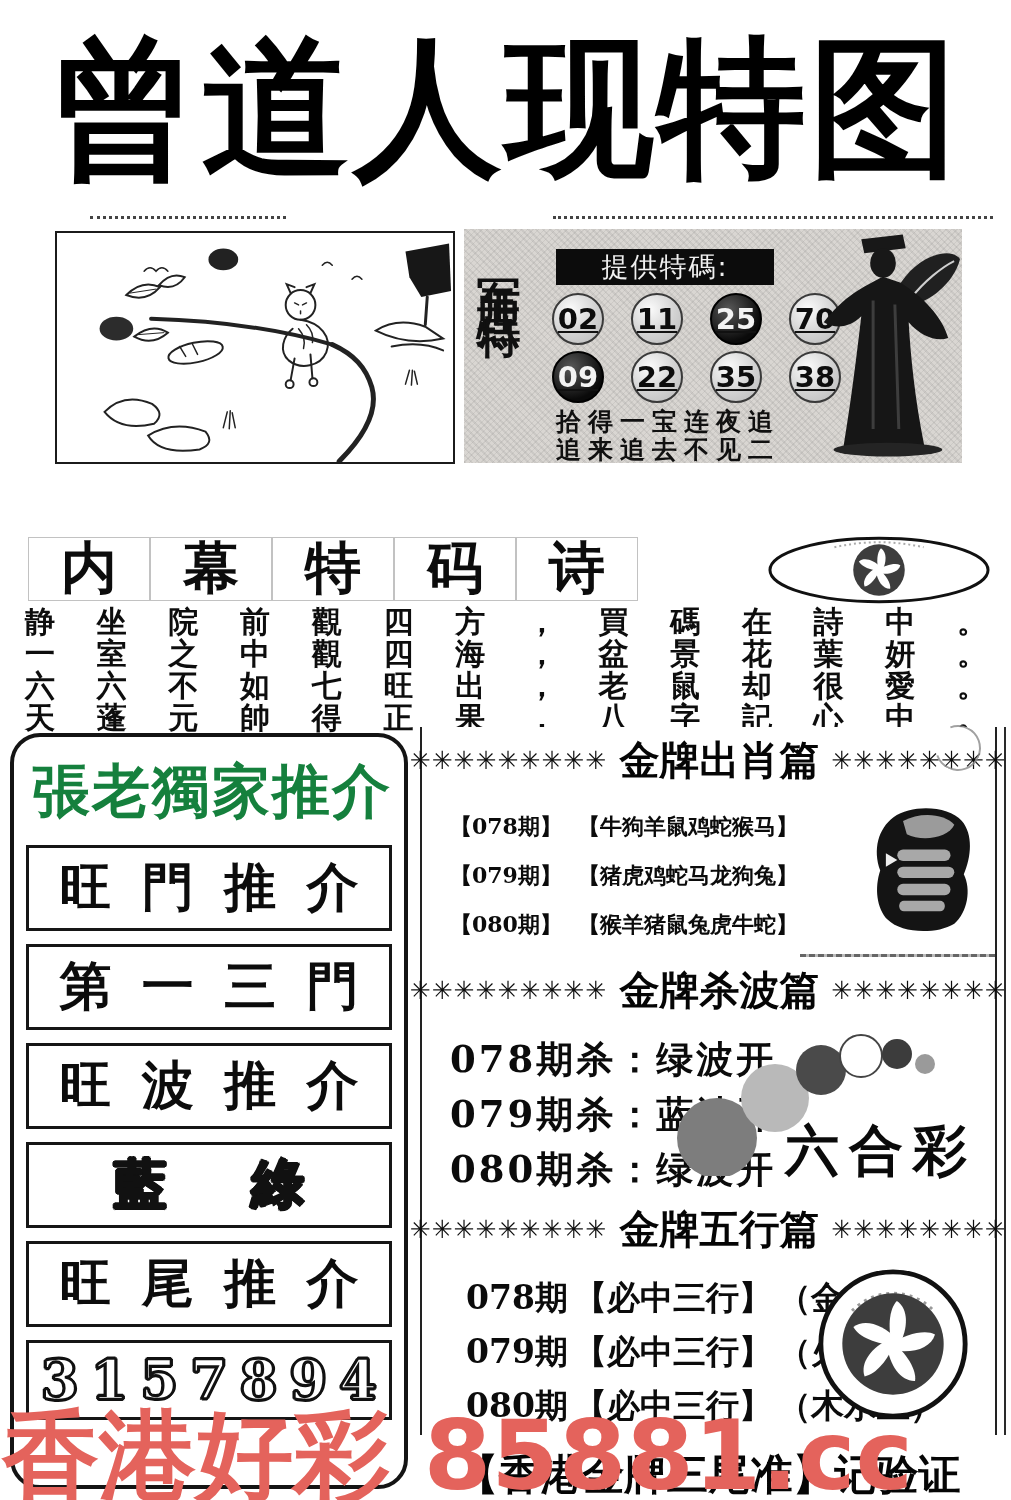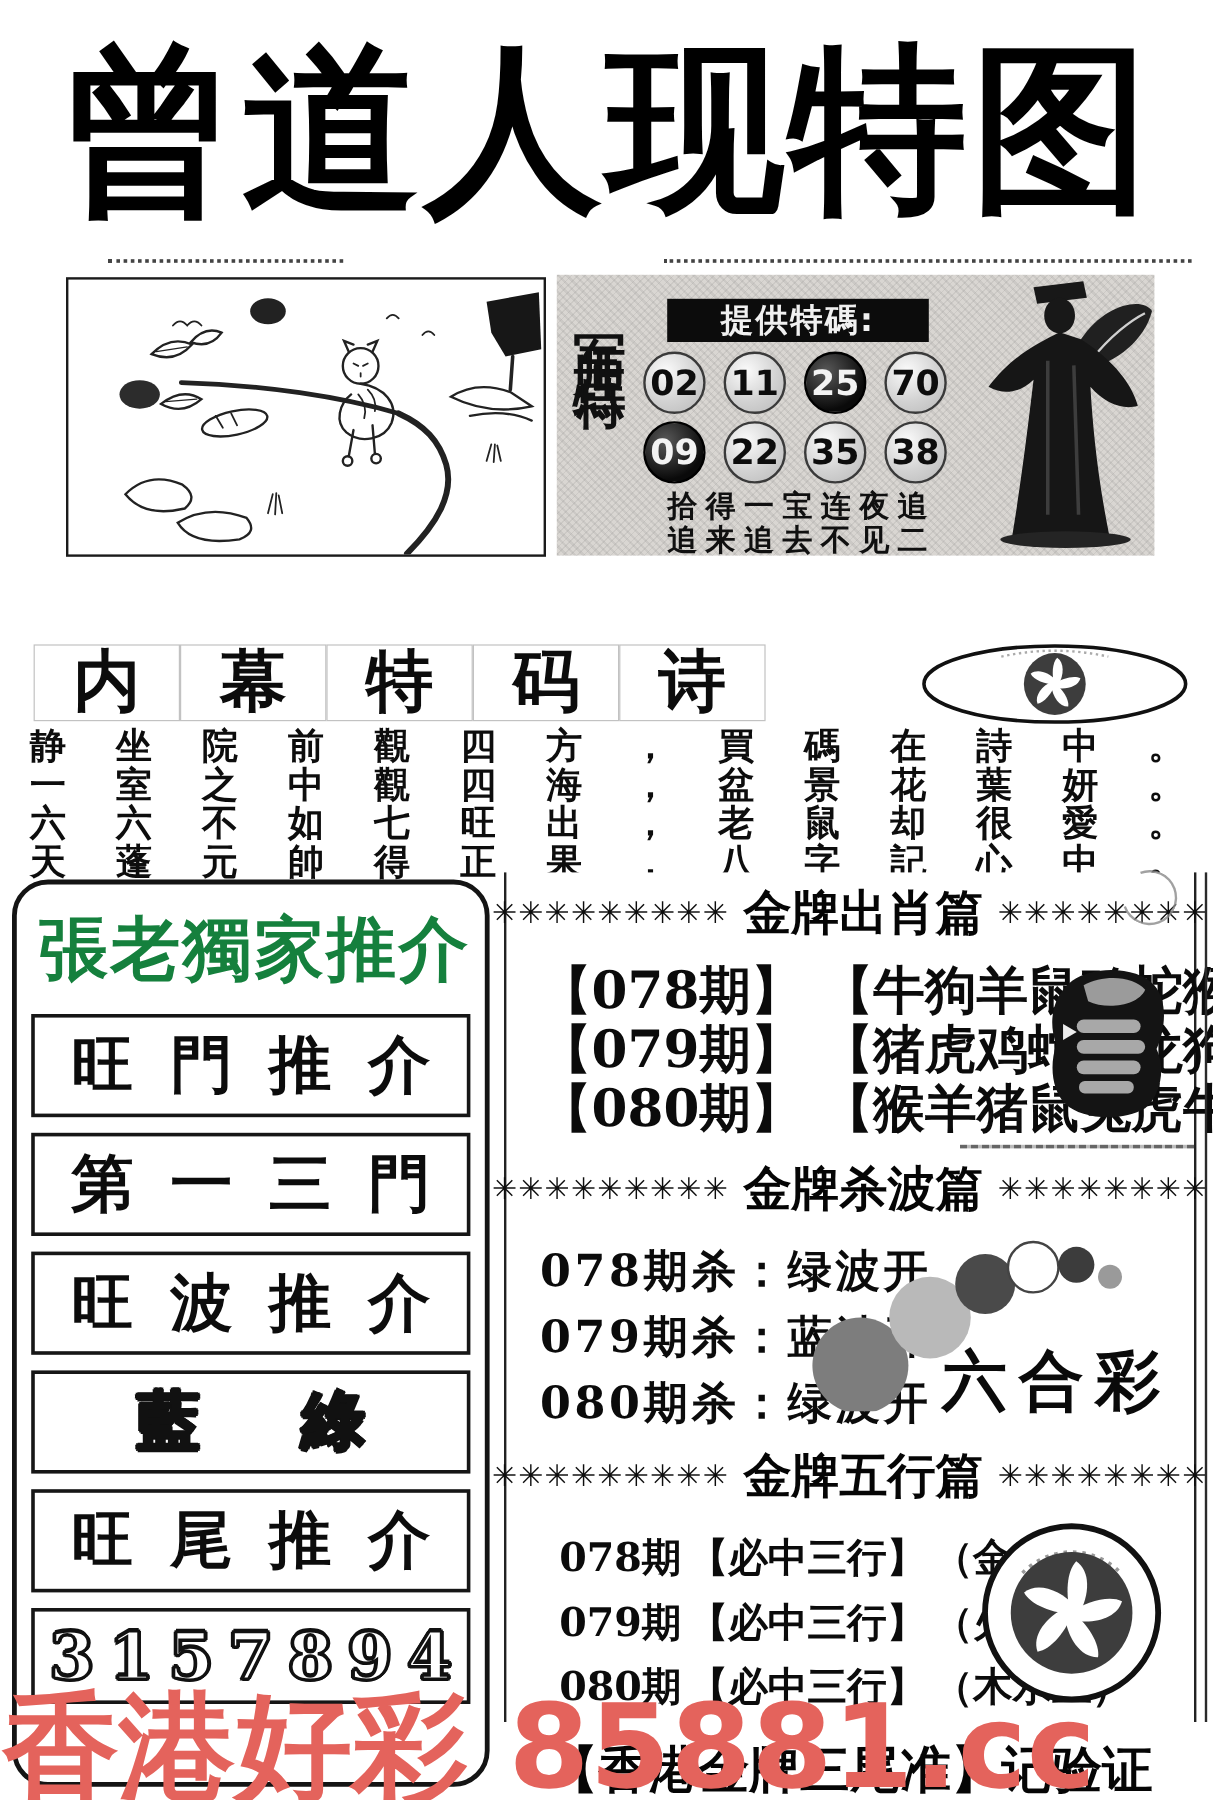--- a/index.html
+++ b/index.html
@@ -21,23 +21,23 @@
   
   .tipster{ position:absolute; left:464px; top:229px; width:498px; height:234px;
     background:
       repeating-linear-gradient(45deg, rgba(120,120,120,.14) 0 2px, transparent 2px 5px),
       repeating-linear-gradient(-45deg, rgba(90,90,90,.10) 0 1px, transparent 1px 4px),
       #d9d6d2; overflow:hidden; }
   .vtitle{ position:absolute; left:6px; top:14px; writing-mode:vertical-rl;
     font-family:"DejaVu Serif", serif; font-weight:900; font-size:44px; letter-spacing:12px;
     color:#101010; height:215px; }
   .tip-head{ position:absolute; left:92px; top:20px; width:218px; height:36px;
-    background:#0c0c0c; color:#f0f0f0; font-weight:bold; font-size:27px;
+    background:#0c0c0c; color:#f0f0f0; font-weight:normal; font-size:27px;
     display:flex; align-items:center; justify-content:center; letter-spacing:2px; }
-  .ballrow{ position:absolute; left:72px; display:flex; gap:15px; }
+  .ballrow{ position:absolute; left:88px; display:flex; gap:27px;text-decoration:underline; }
   .ballrow.r1{ top:64px; } .ballrow.r2{ top:122px; }
   .ball{ width:52px; height:52px; border-radius:50%; border:2px solid #3a3a3a;
     background:radial-gradient(circle at 35% 30%, #fbfbfb, #d2d2d2 55%, #b9b9b9);
     color:#0d0d0d; font-weight:900; font-size:29px;
     display:flex; align-items:center; justify-content:center; }
   .ball.dark{ background:radial-gradient(circle at 35% 30%, #585858, #0a0a0a 70%);
     color:#f3f3f3; border-color:#000; }
   .tip-line{ position:absolute; left:92px; font-family:"DejaVu Serif", serif;
     font-weight:900; font-size:25px; letter-spacing:7px; color:#101010; white-space:nowrap; }
   .tip-line.t1{ top:176px; } .tip-line.t2{ top:204px; }
@@ -74,21 +74,21 @@
     padding:6px 0 2px; white-space:nowrap; }
   .stars{ font-size:25px; font-weight:bold; letter-spacing:1px; color:#0d0d0d; }
   .sec-title{ font-family:"DejaVu Serif", serif; font-weight:900; font-size:40px;
     color:#050505; margin:0 12px; }
   .doodle-circle{ position:absolute; right:14px; top:-2px; width:46px; height:46px;
     border:2px solid #8a8a8a; border-radius:50%; border-left-color:transparent; opacity:.8;
     transform:rotate(25deg); }
   .divider{ height:4px; margin:1px 0;
     background:repeating-linear-gradient(90deg,#333 0 7px,#aaa 7px 10px,#555 10px 16px,#c2c2c2 16px 18px); }
   .sec-content{ position:relative; padding:10px 0 8px 28px; flex:1 1 auto; }
-  .zrow{ font-family:"DejaVu Serif", serif; font-weight:900; font-size:43px;
+  .zrow{ font-family:"DejaVu Serif", serif; font-weight:900; font-size:22px;
     line-height:49px; color:#0b0b0b; display:flex; gap:16px; white-space:nowrap; }
   .fist{ position:absolute; right:16px; top:6px; width:114px; height:142px; }
   .fist-underline{ position:absolute; right:0; bottom:0; width:195px; height:3px;
     background:repeating-linear-gradient(90deg,#666 0 6px,#bbb 6px 9px); }
   .wrow{ font-family:"DejaVu Serif", serif; font-weight:900; font-size:37px;
     line-height:55px; letter-spacing:3px; color:#0b0b0b; white-space:nowrap; }
   .balls-art{ position:absolute; right:30px; top:4px; width:290px; height:150px; }
   .lottery-logo{ position:absolute; right:18px; bottom:6px; font-family:"DejaVu Serif", serif;
     font-weight:900; font-size:54px; letter-spacing:10px; color:#0a0a0a; white-space:nowrap;margin-top:48px; }
   .frow{ font-family:"DejaVu Serif", serif; font-weight:900; font-size:33px;

